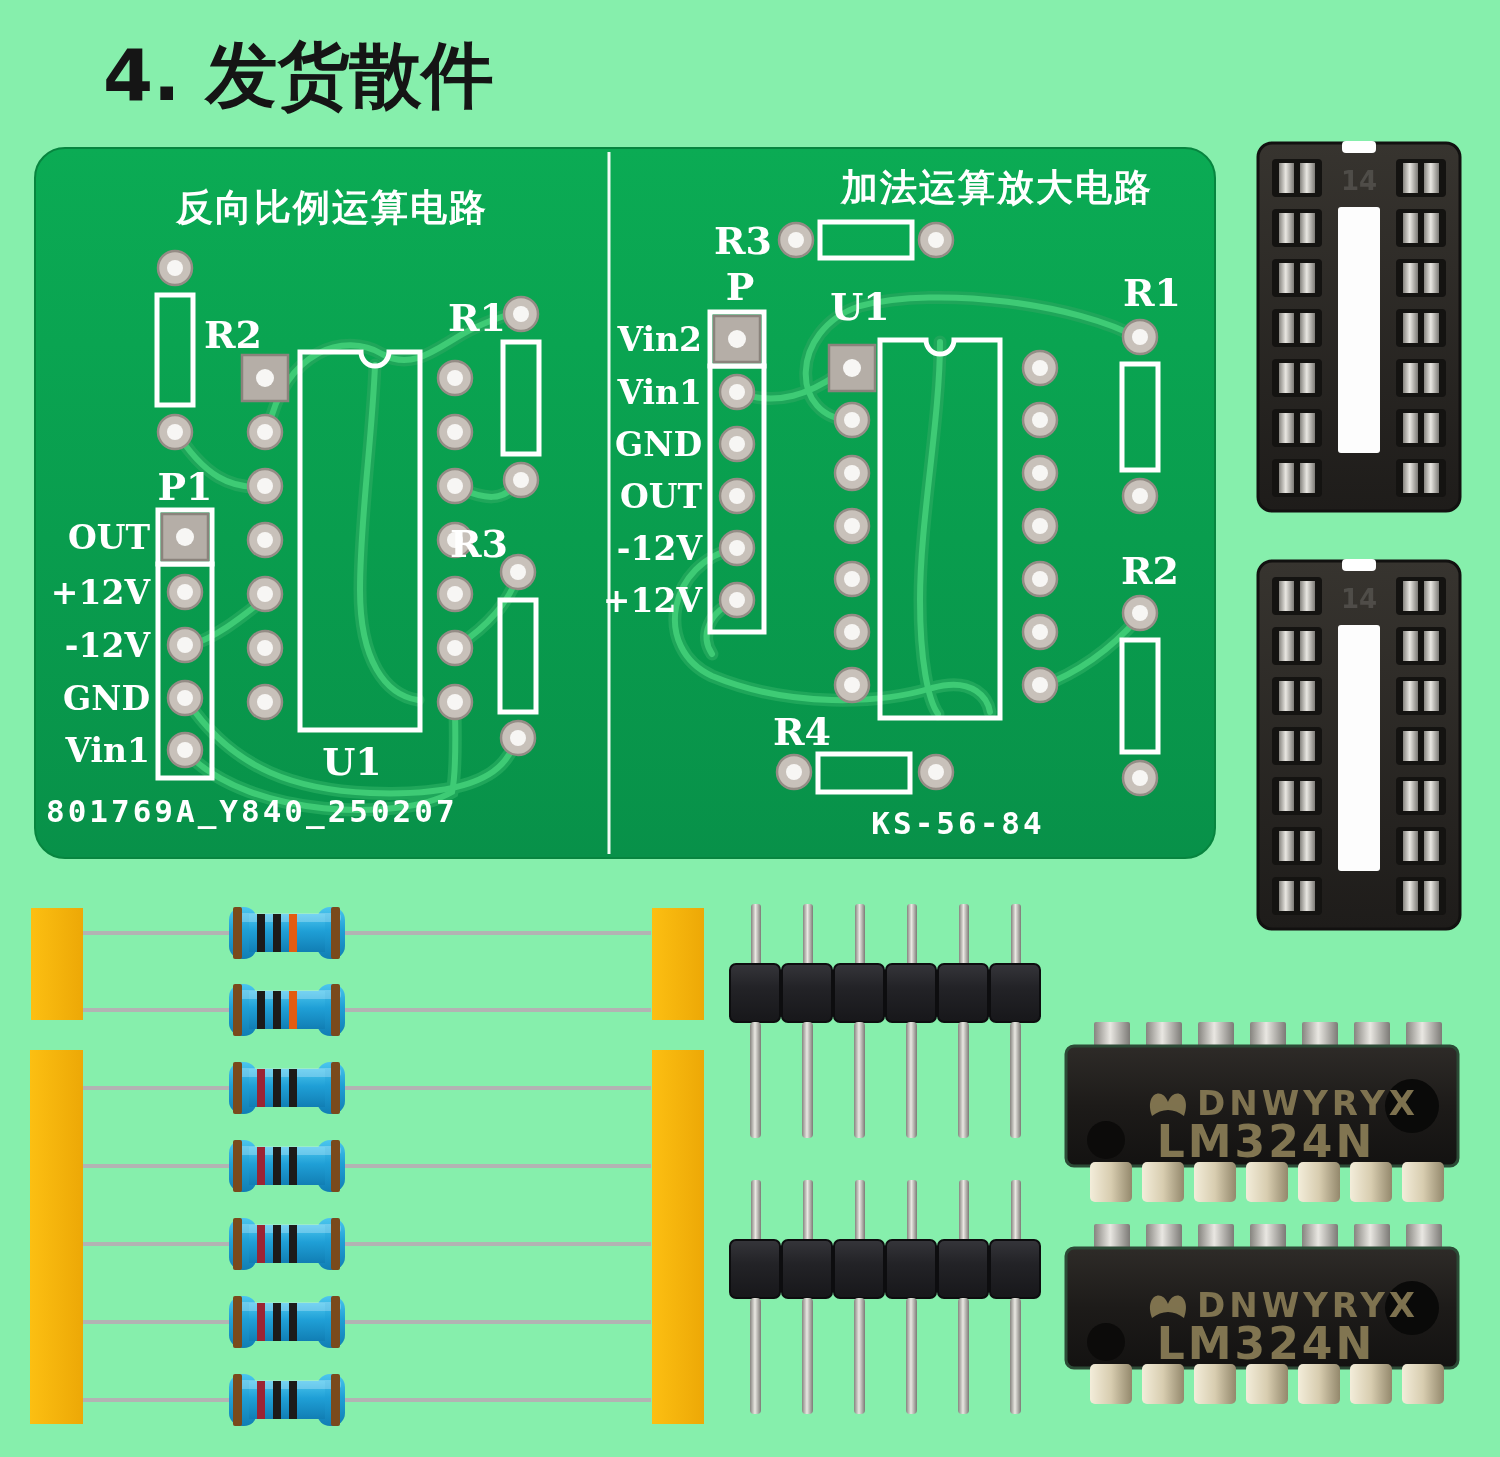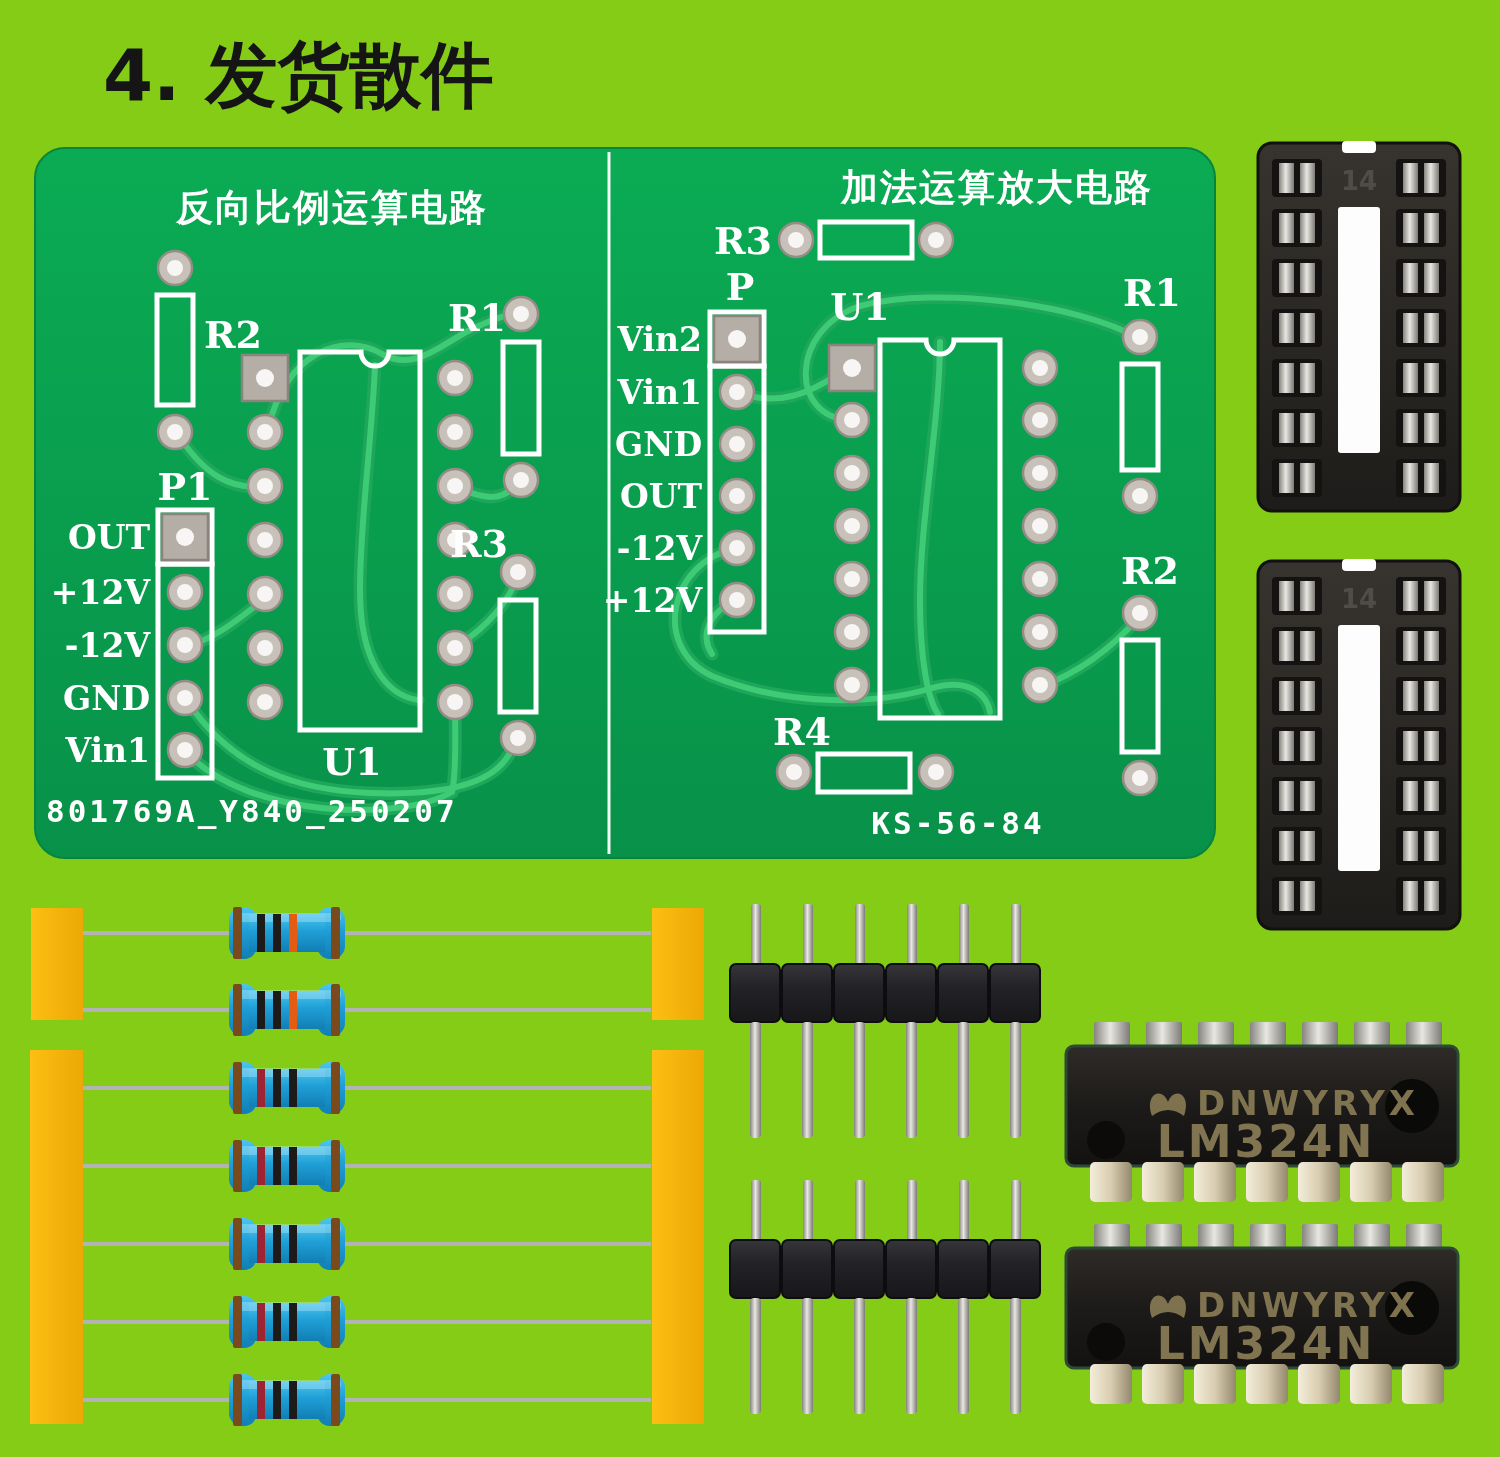--- a/index.html
+++ b/index.html
@@ -1,16 +1,16 @@
 <!DOCTYPE html>
 <html><head>
 <meta charset="utf-8">
 <style>
   html,body{margin:0;padding:0;background:#ffffff;}
-  .stage{width:1500px;height:1457px;position:relative;background:#84cc16;overflow:hidden;text-align:center;}
+  .stage{width:1500px;height:1457px;position:relative;background:#86efac;overflow:hidden;text-align:center;}
   svg{display:block;}
   .main-title{font-family:"DejaVu Sans",sans-serif;font-weight:600;fill:#151515;font-size:72px;}
   .silk-cjk{font-family:"DejaVu Sans",sans-serif;font-weight:700;fill:#ffffff;font-size:37px;letter-spacing:2px;}
   .silk-ref{font-family:"DejaVu Serif",serif;font-weight:700;fill:#ffffff;font-size:38px;}
   .silk-pin{font-family:"DejaVu Serif",serif;font-weight:700;fill:#ffffff;font-size:33px;}
   .silk-code{font-family:"DejaVu Sans Mono",monospace;font-weight:700;fill:#ffffff;font-size:31px;letter-spacing:3px;}
   .sock-mark{font-family:"DejaVu Sans",sans-serif;font-weight:700;fill:#52504c;font-size:26px;opacity:.9;}
   .chip-brand{font-family:"DejaVu Sans",sans-serif;font-weight:700;fill:#857853;font-size:34px;letter-spacing:4px;opacity:.95;}
   .chip-part{font-family:"DejaVu Sans",sans-serif;font-weight:700;fill:#8d8058;font-size:44px;letter-spacing:3px;opacity:.9;}
 </style>

